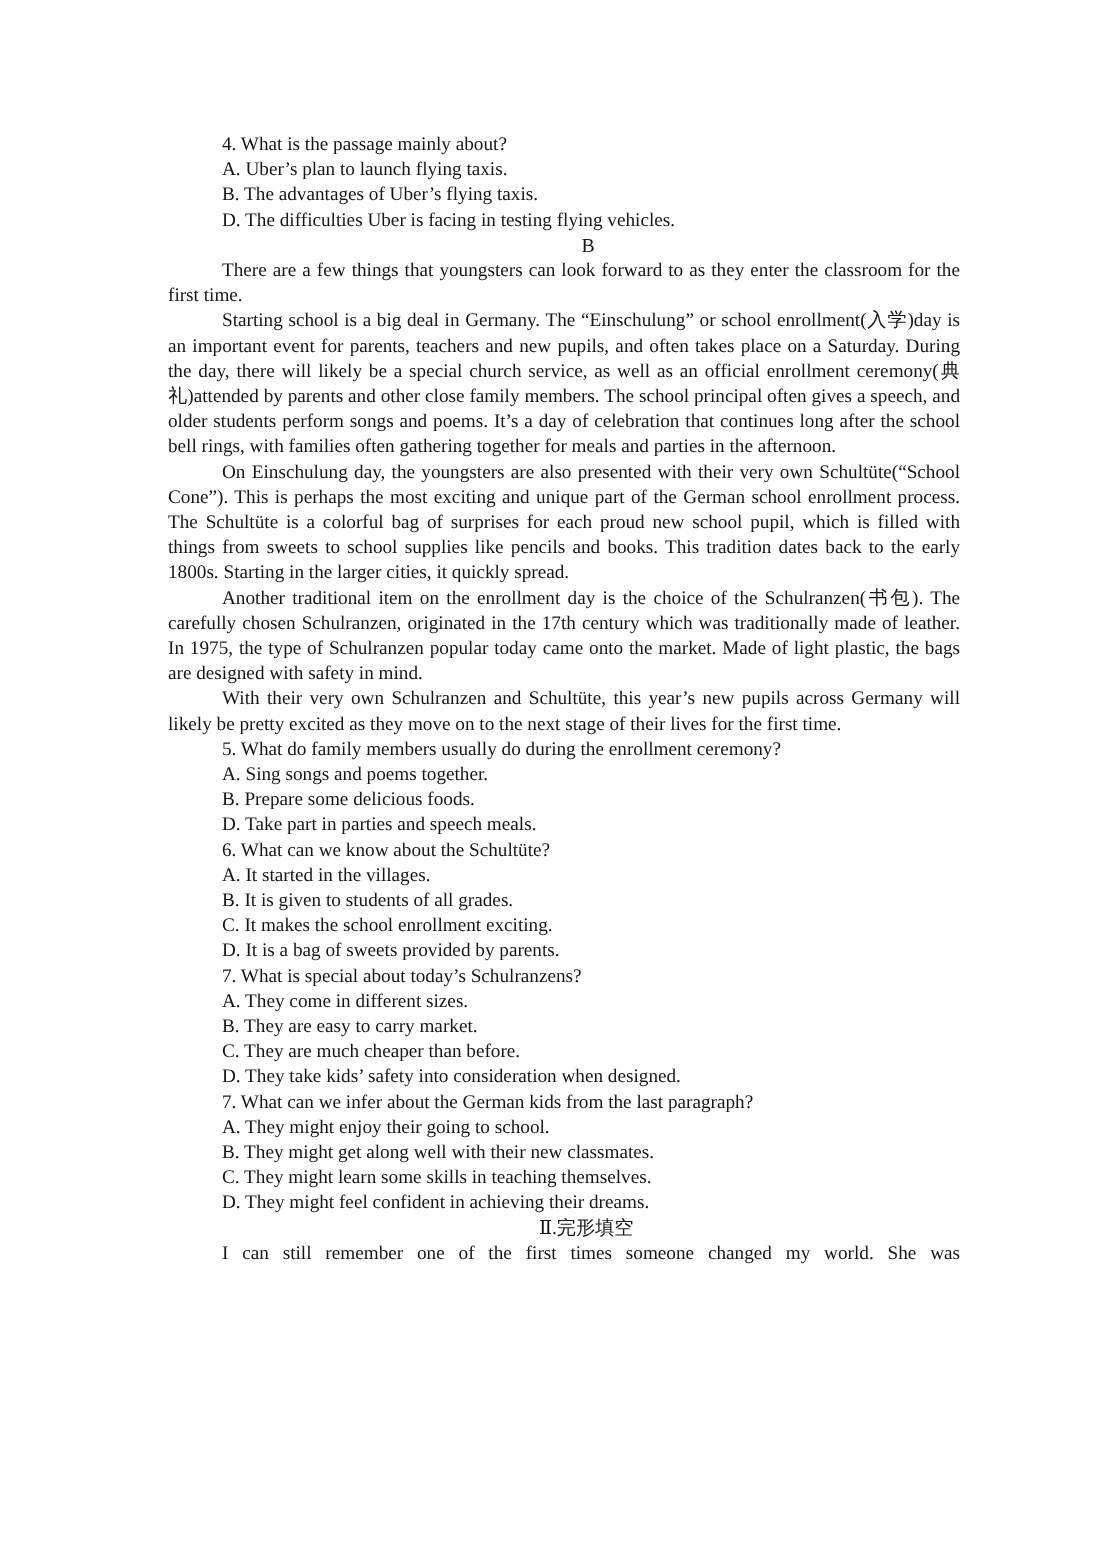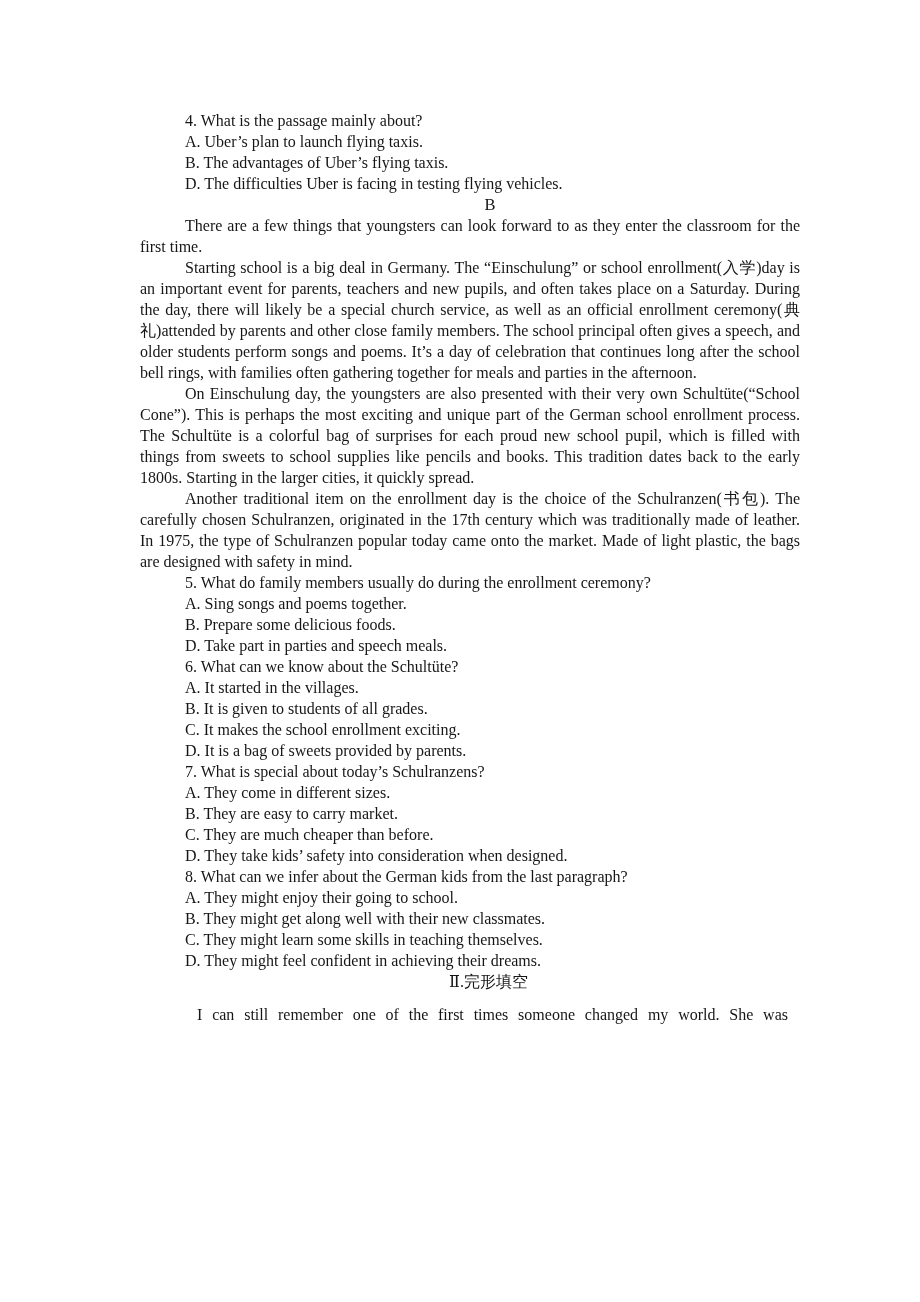--- a/index.html
+++ b/index.html
@@ -36,21 +36,21 @@
   .para {
     margin: 0;
     text-align: justify;
     text-indent: 45px;
   }
   .heading2 {
     padding-left: 37px;
     text-align: center;
   }
   .cloze-line {
-    margin: 12px;
+    margin: 0;
     text-align: justify;
     text-align-last: justify;
     text-indent: 45px;
   }
 </style>
 </head>
 <body>
 
 <div class="content">
 
@@ -60,20 +60,21 @@
     <div class="line opt-line">B. The advantages of Uber’s flying taxis.</div>
     <div class="line opt-line">D. The difficulties Uber is facing in testing flying vehicles.</div>
   </div>
 
   <div class="line section-label">B</div>
 
   <p class="para">There are a few things that youngsters can look forward to as they enter the classroom for the first time.</p>
   <p class="para">Starting school is a big deal in Germany. The “Einschulung” or school enrollment(入学)day is an important event for parents, teachers and new pupils, and often takes place on a Saturday. During the day, there will likely be a special church service, as well as an official enrollment ceremony(典礼)attended by parents and other close family members. The school principal often gives a speech, and older students perform songs and poems. It’s a day of celebration that continues long after the school bell rings, with families often gathering together for meals and parties in the afternoon.</p>
   <p class="para">On Einschulung day, the youngsters are also presented with their very own Schultüte(“School Cone”). This is perhaps the most exciting and unique part of the German school enrollment process. The Schultüte is a colorful bag of surprises for each proud new school pupil, which is filled with things from sweets to school supplies like pencils and books. This tradition dates back to the early 1800s. Starting in the larger cities, it quickly spread.</p>
   <p class="para">Another traditional item on the enrollment day is the choice of the Schulranzen(书包). The carefully chosen Schulranzen, originated in the 17th century which was traditionally made of leather. In 1975, the type of Schulranzen popular today came onto the market. Made of light plastic, the bags are designed with safety in mind.</p>
+  <p class="para">With their very own Schulranzen and Schultüte, this year’s new pupils across Germany will likely be pretty excited as they move on to the next stage of their lives for the first time.</p>
 
   <div>
     <div class="line q-line">5. What do family members usually do during the enrollment ceremony?</div>
     <div class="line opt-line">A. Sing songs and poems together.</div>
     <div class="line opt-line">B. Prepare some delicious foods.</div>
     <div class="line opt-line">D. Take part in parties and speech meals.</div>
   </div>
 
   <div>
     <div class="line q-line">6. What can we know about the Schultüte?</div>
@@ -85,21 +86,21 @@
 
   <div>
     <div class="line q-line">7. What is special about today’s Schulranzens?</div>
     <div class="line opt-line">A. They come in different sizes.</div>
     <div class="line opt-line">B. They are easy to carry market.</div>
     <div class="line opt-line">C. They are much cheaper than before.</div>
     <div class="line opt-line">D. They take kids’ safety into consideration when designed.</div>
   </div>
 
   <div>
-    <div class="line q-line">8. What can we infer about the German kids from the last paragraph?</div>
+    <div class="line q-line">7. What can we infer about the German kids from the last paragraph?</div>
     <div class="line opt-line">A. They might enjoy their going to school.</div>
     <div class="line opt-line">B. They might get along well with their new classmates.</div>
     <div class="line opt-line">C. They might learn some skills in teaching themselves.</div>
     <div class="line opt-line">D. They might feel confident in achieving their dreams.</div>
   </div>
 
   <div class="line heading2">Ⅱ.完形填空</div>
 
   <p class="cloze-line">I can still remember one of the first times someone changed my world. She was</p>
 

